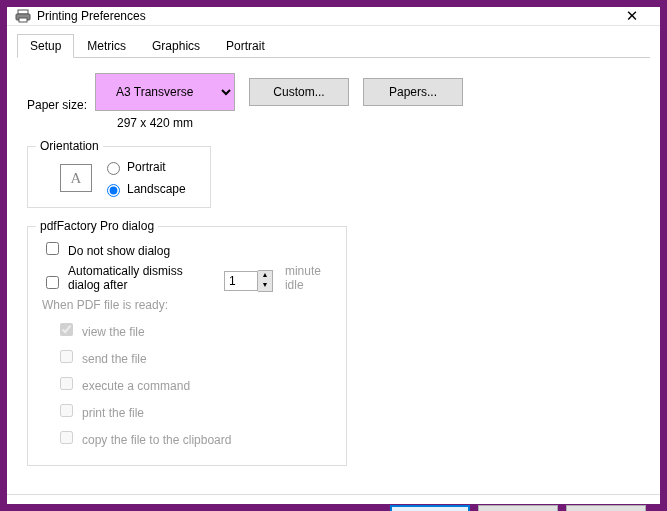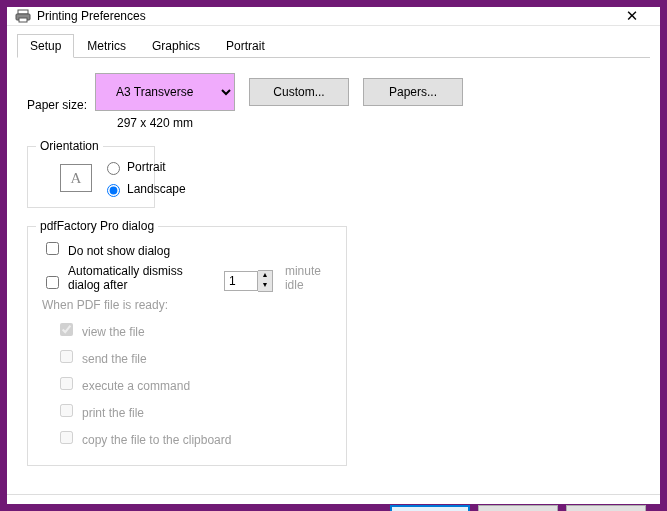--- a/index.html
+++ b/index.html
@@ -30,21 +30,21 @@
 .disabled { color: #9e9e9e; }
 .spinner-wrap { display: inline-flex; align-items: center; margin: 0 6px; }
 .spinner-wrap input { width: 34px; height: 20px; border: 1px solid #adadad; text-align: left; padding: 0 4px; }
 .spin-btns { display: flex; flex-direction: column; border: 1px solid #adadad; border-left: none; }
 .spin-btn { width: 14px; height: 10px; line-height: 8px; font-size: 7px; text-align: center; background: #e5e5e5; cursor: pointer; }
 .sub-checks { margin-left: 14px; }
 .sub-checks .chk-row { margin-bottom: 8px; }
 .footer { border-top: 1px solid #ddd; padding: 10px 14px; display: flex; justify-content: flex-end; gap: 8px; }
 .footer .btn { min-width: 80px; margin-left: 0; }
 .btn.primary { border: 1px solid #0078d7; box-shadow: inset 0 0 0 1px #0078d7; background: #e5f1fb; }
-.fieldset.orient { width: 128px; padding-left: 32px; }
+.fieldset.orient { width: 184px; padding-left: 32px; }
 .fieldset.pdf { width: 320px; }
 input[type=checkbox]:disabled { accent-color: #aaa; }
 </style>
 </head>
 <body>
 
 <div class="window">
 
   <div class="titlebar">
     <span class="icon">

